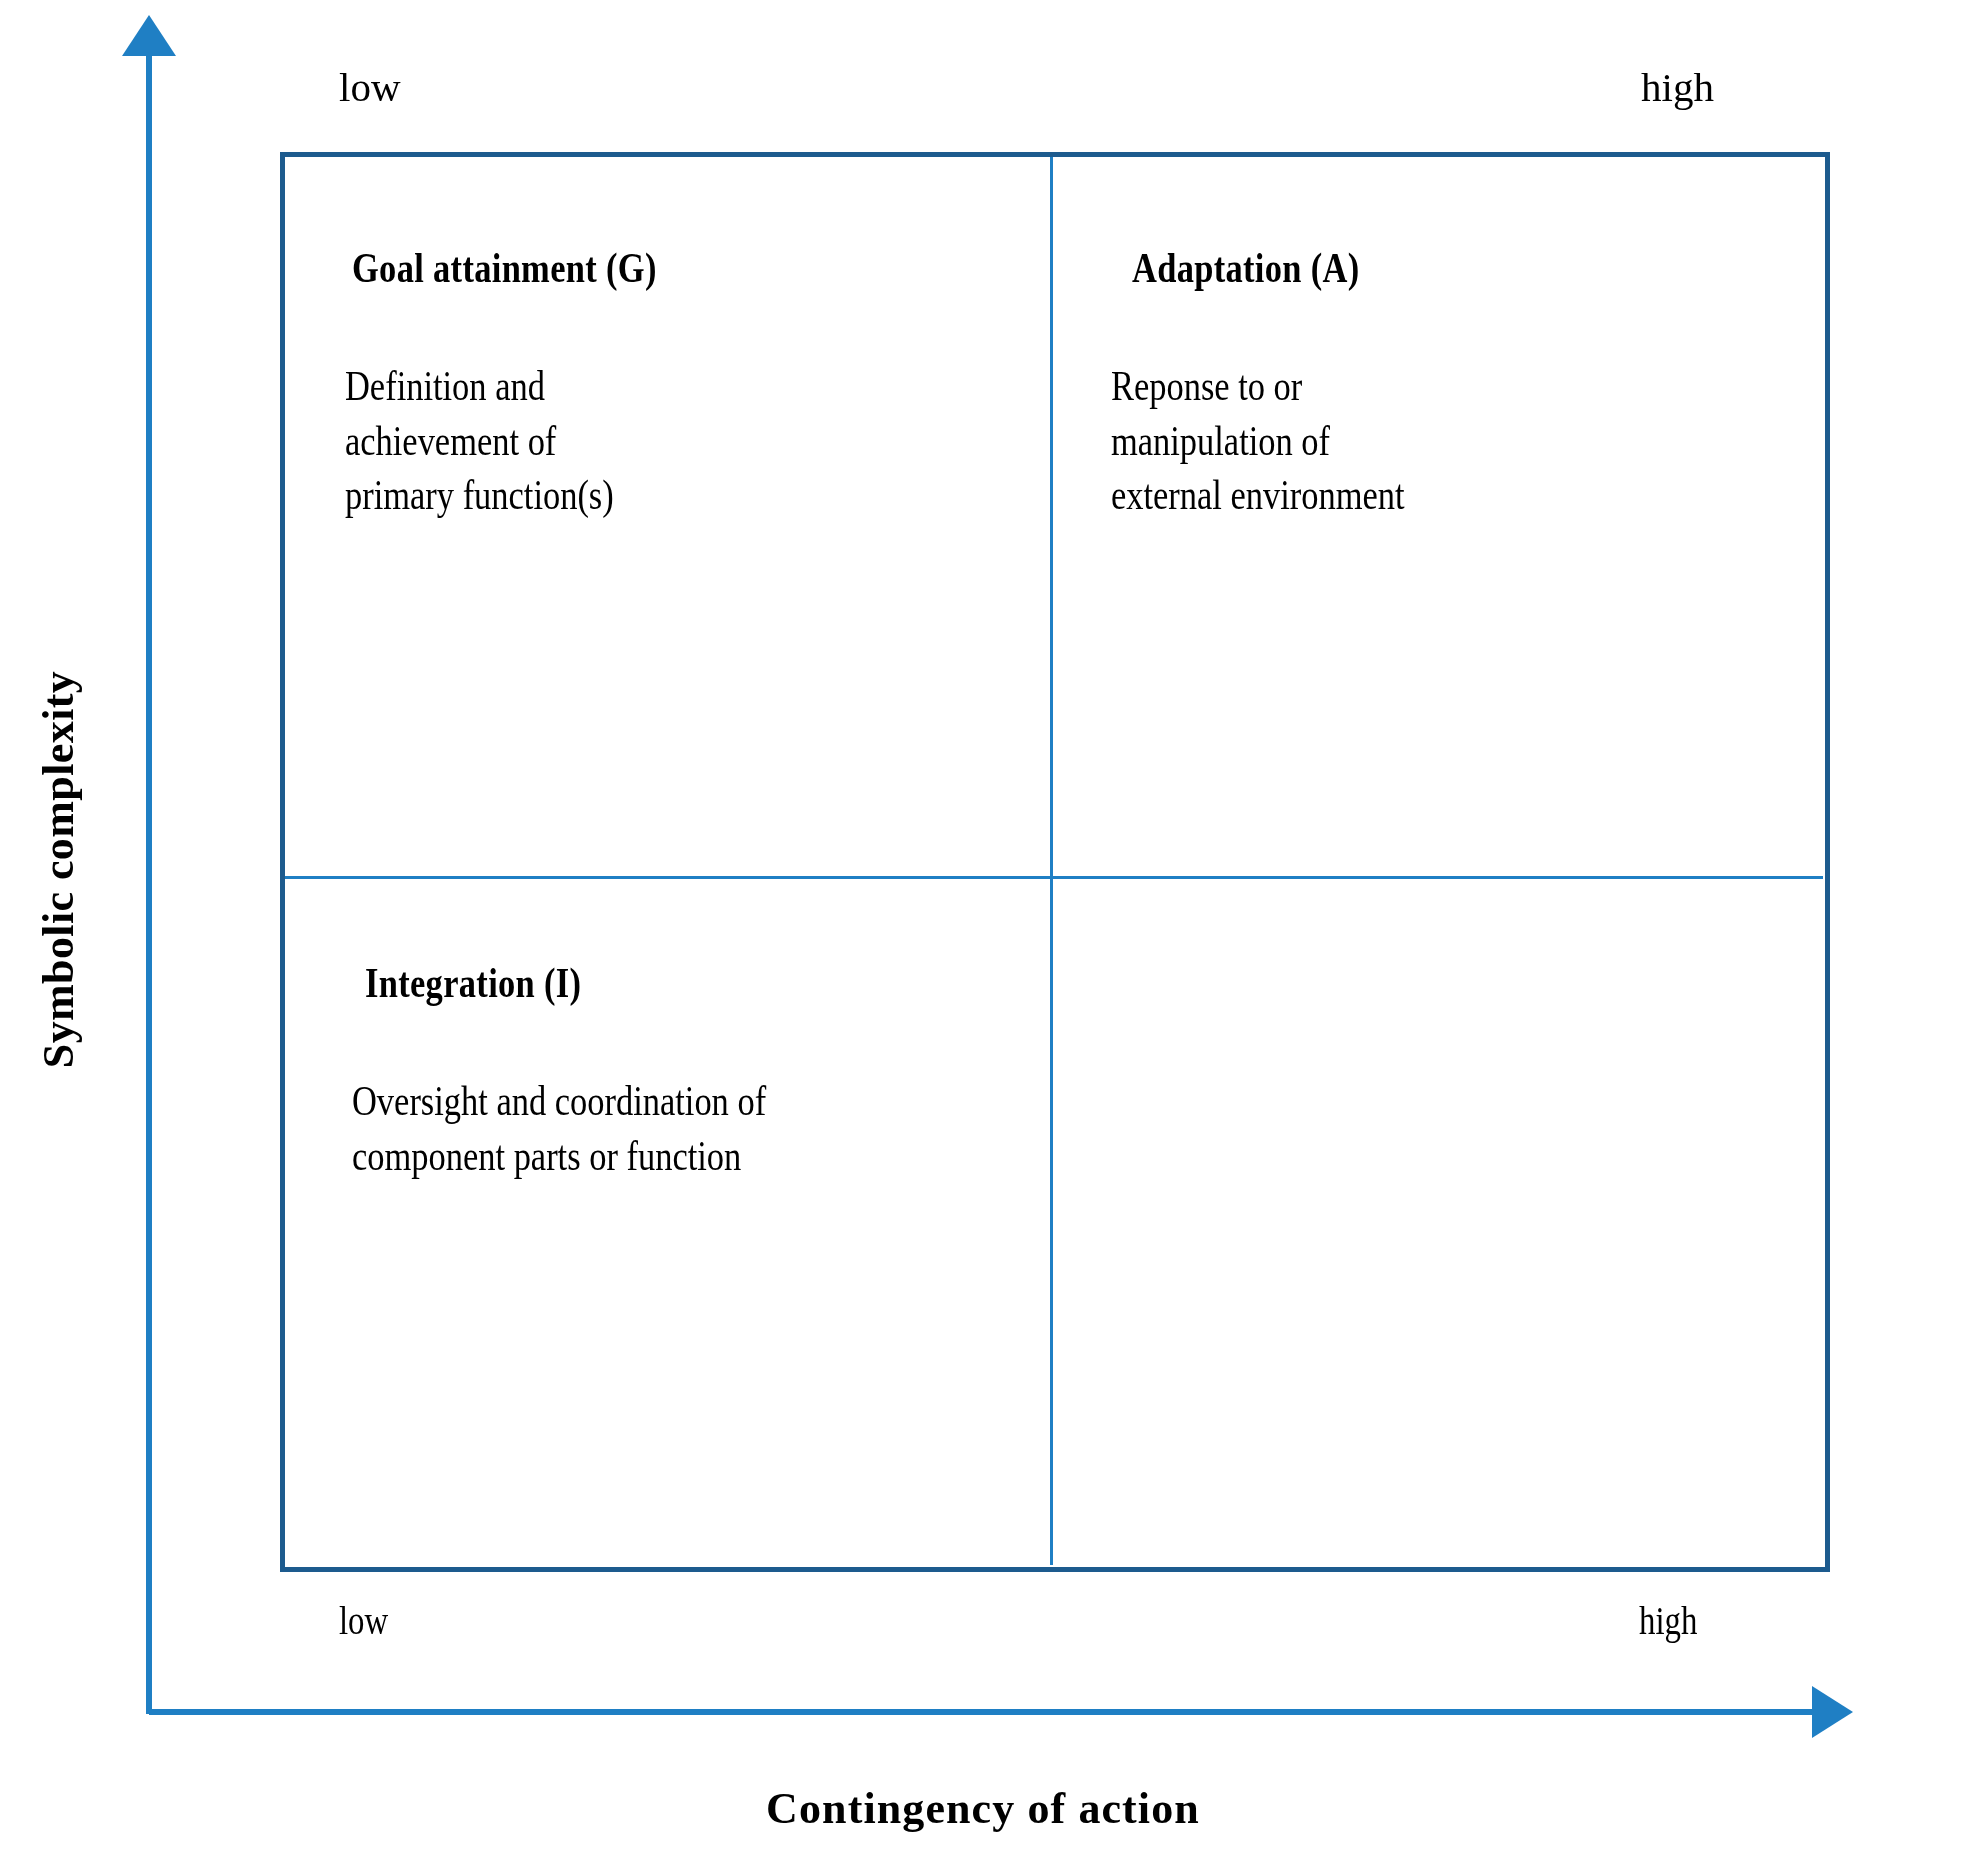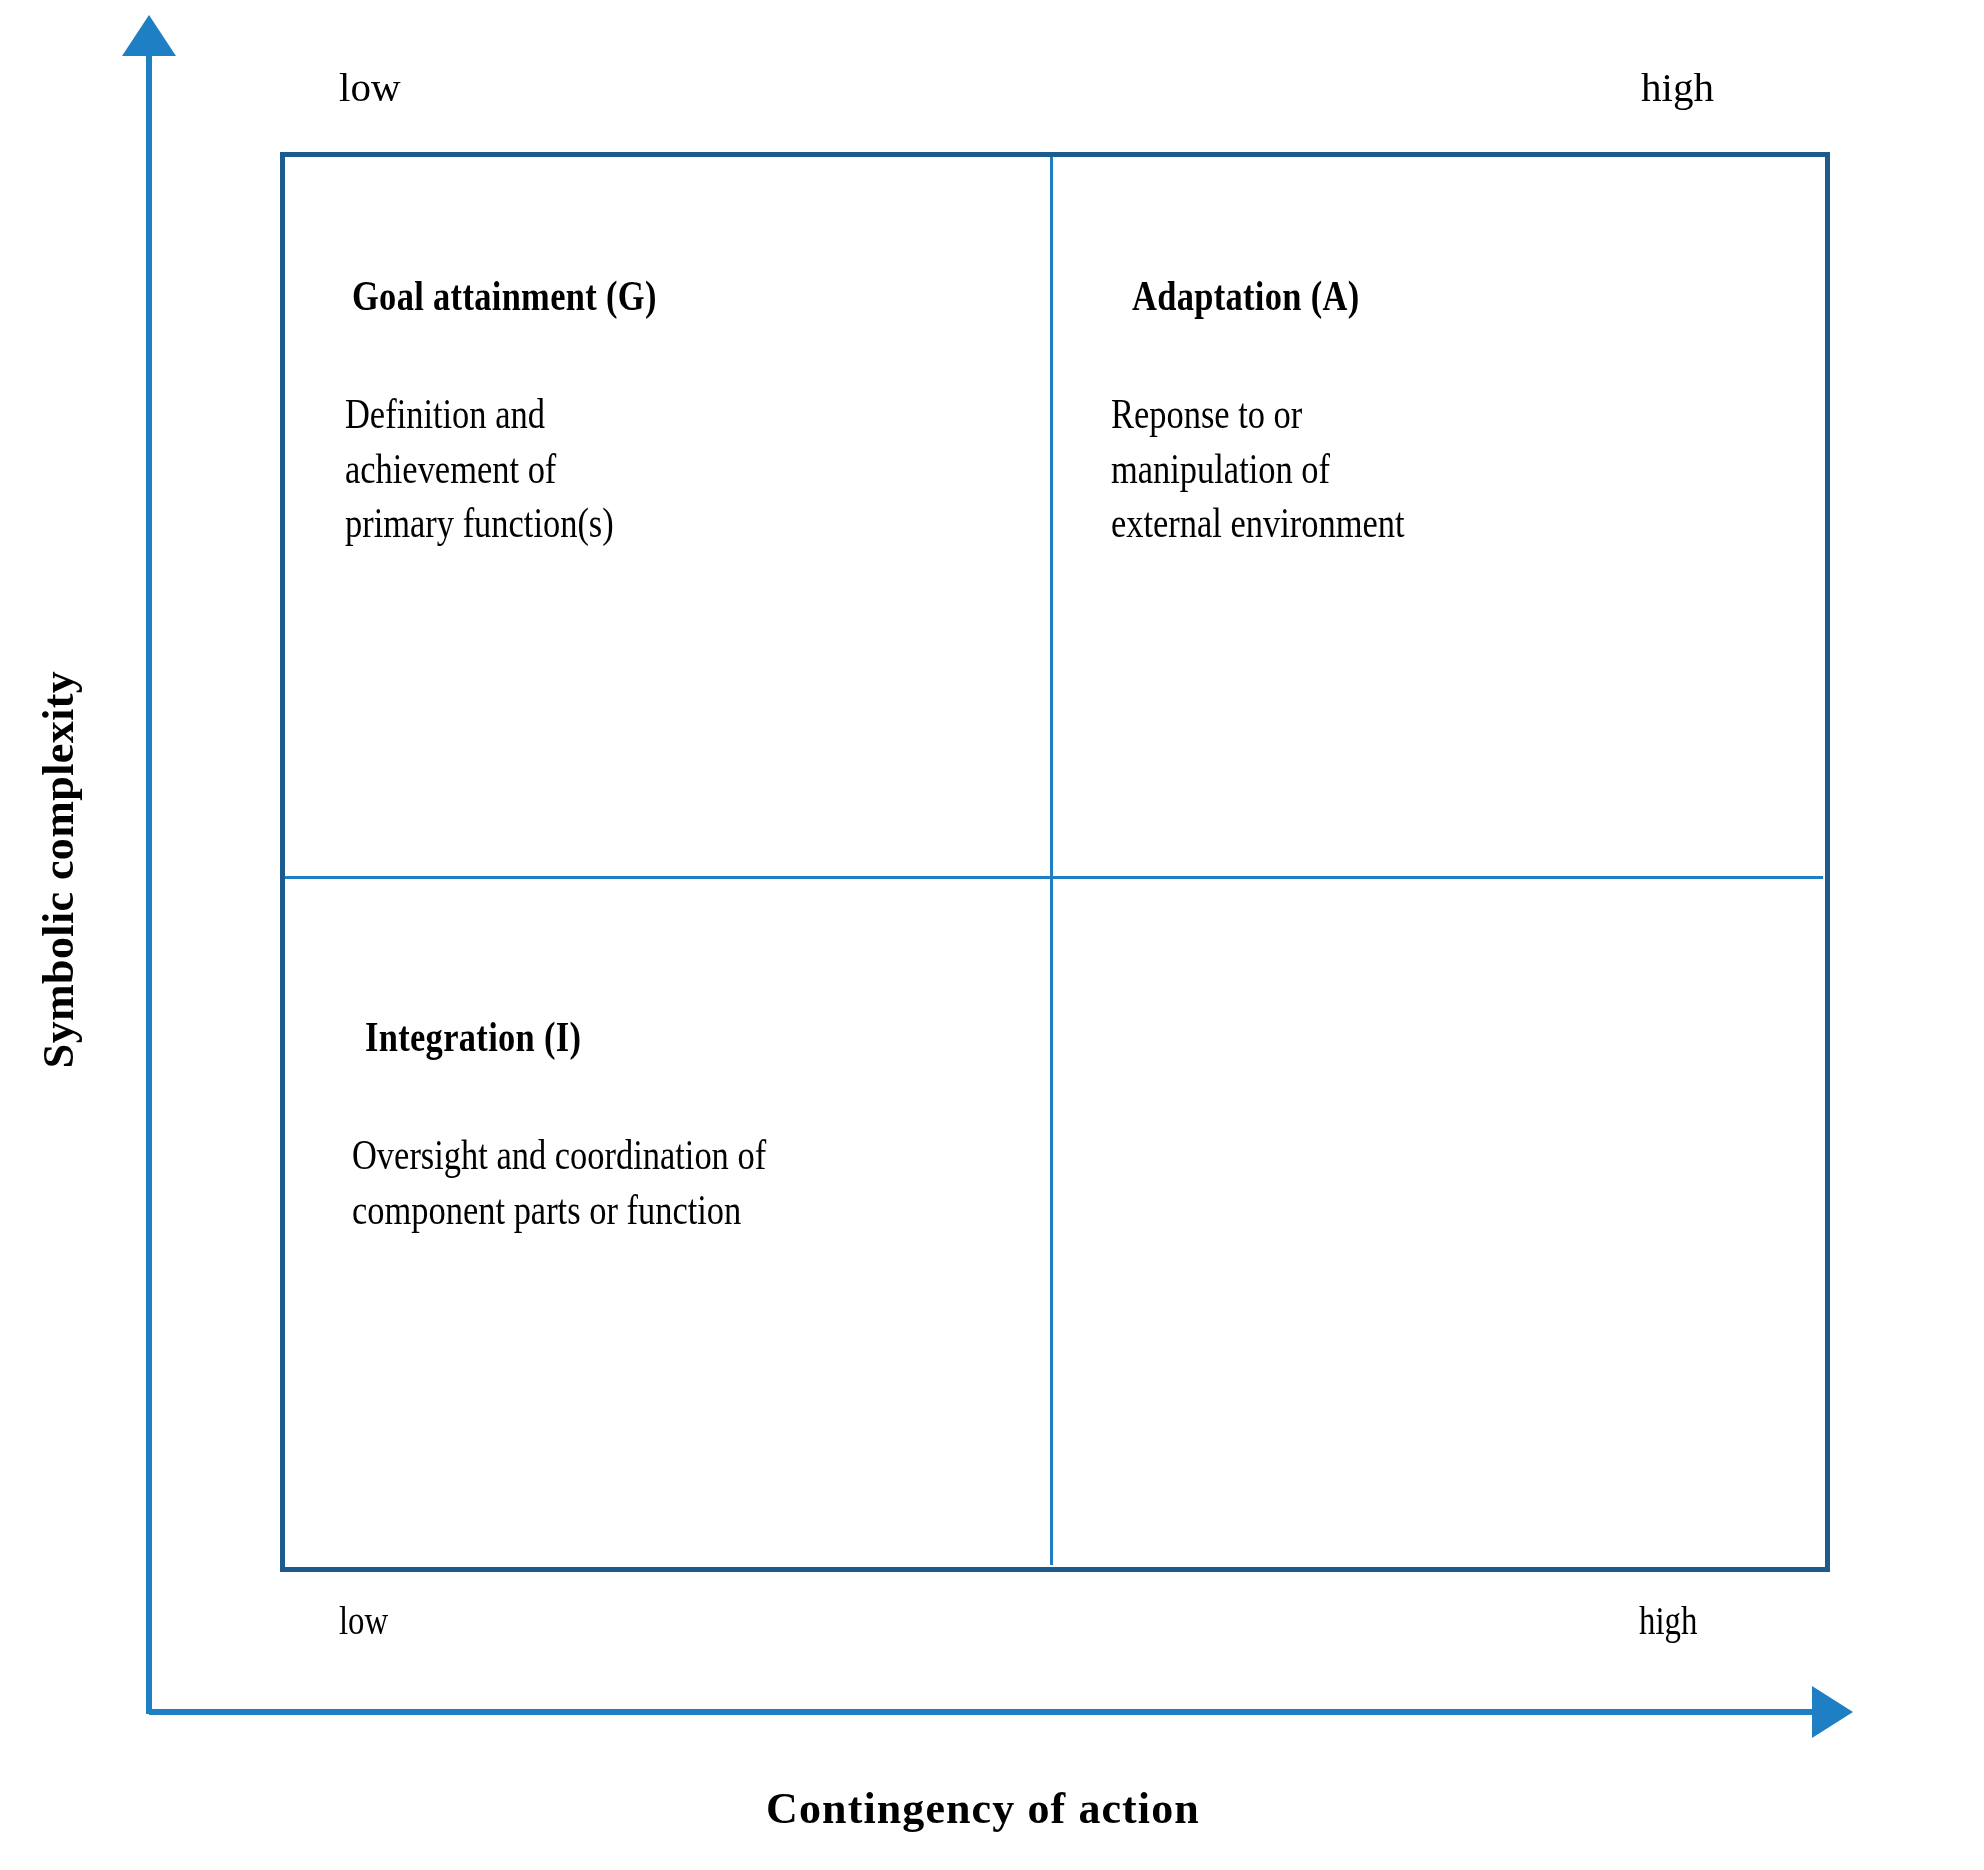--- a/index.html
+++ b/index.html
@@ -121,25 +121,24 @@
     left: 765px;
     top: 0;
     width: 2.9px;
     height: 1408px;
   }
 
   
   .quadrant {
     position: absolute;
     box-sizing: border-box;
-    margin-top: 28px;
   }
   #quadrant-goal      { left: 0px;    top: 0px;   width: 765px; height: 719px; }
   #quadrant-adapt     { left: 768px; top: 0px;   width: 770px; height: 787px; }
-  #quadrant-integ     { left: 0px;    top: 748px; width: 878px; height: 686px; }
+  #quadrant-integ     { left: 0px;    top: 722px; width: 878px; height: 686px; }
   #quadrant-latent    { left: 768px; top: 722px; width: 770px; height: 686px; }
 
   .q-title {
     position: absolute;
     font-weight: bold;
     font-size: 42px;
     line-height: 1.22;
     white-space: pre-line;
     transform: scaleX(0.82);
     transform-origin: left top;

